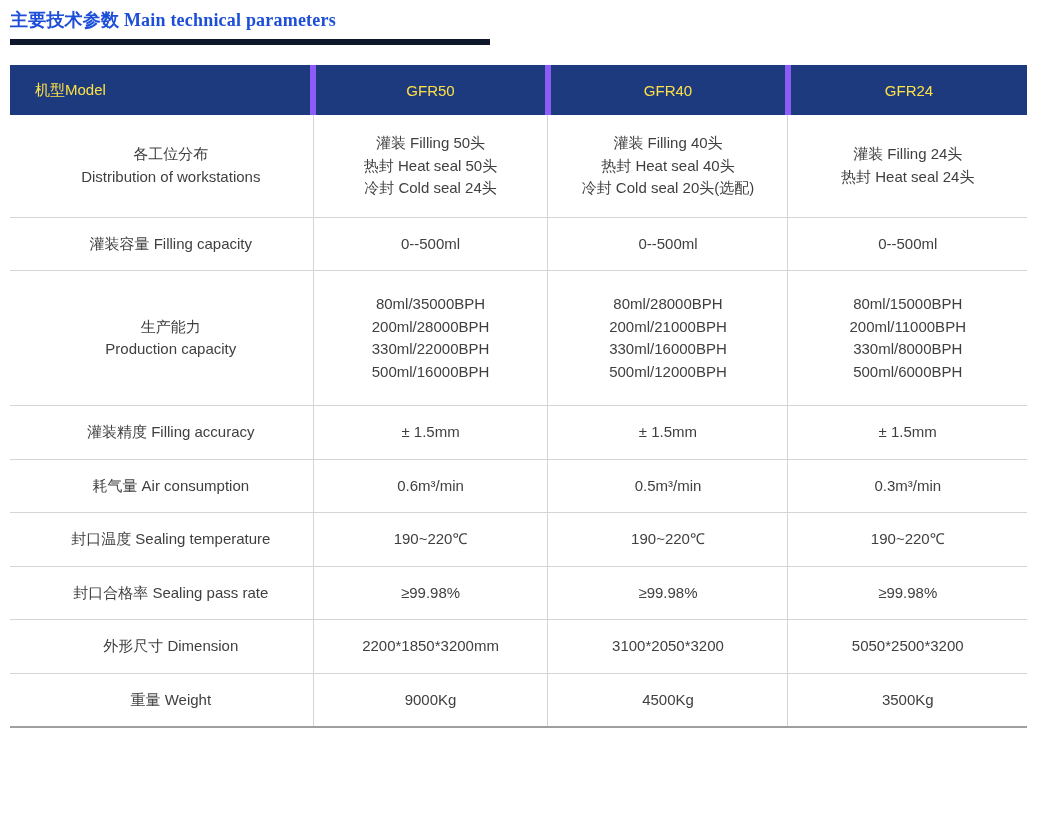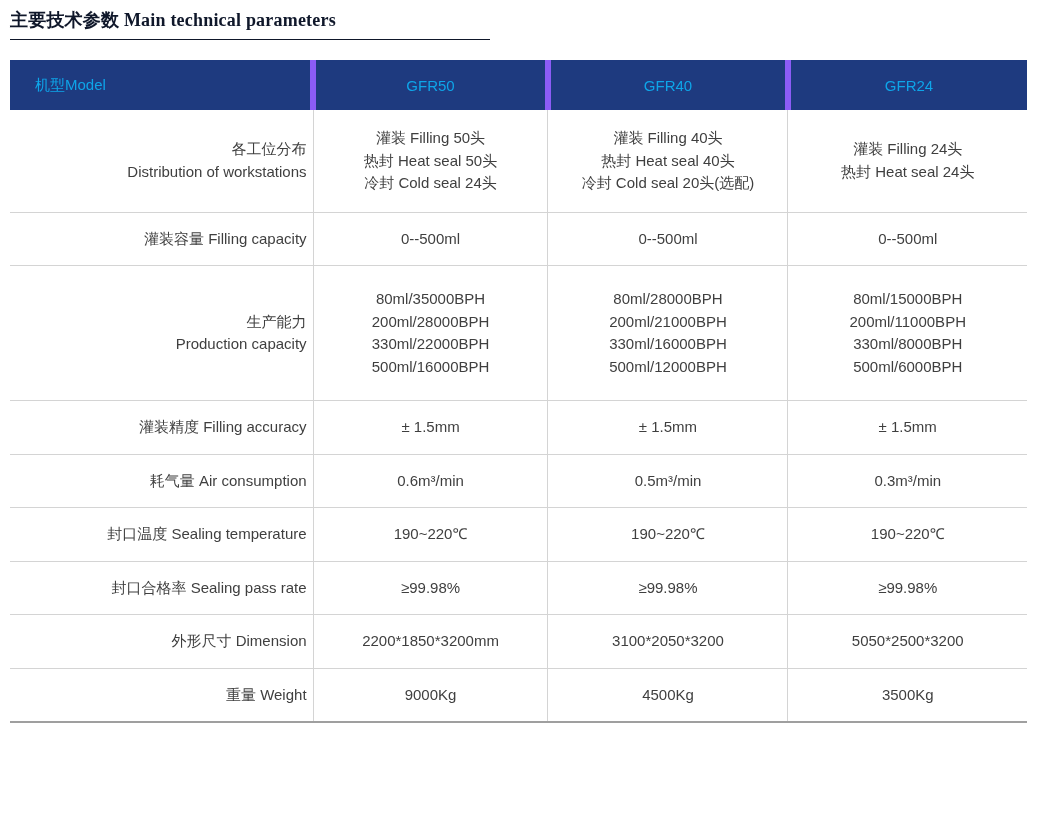--- a/index.html
+++ b/index.html
@@ -8,63 +8,63 @@
     width: 1055px; height: 819px;
     background: #ffffff;
     font-family: "Liberation Sans", sans-serif;
   }
   .page { padding: 6px 0 0 10px; }
 
   .title {
     font-family: "Liberation Serif", serif;
     font-size: 18px;
     font-weight: bold;
-    color: #0f172a;
+    color: #1d4ed8;
     margin: 0;
     padding: 2px 0 7px 0;
     width: 480px;
-    border-bottom: 1px solid #0f172a;
+    border-bottom: 6px solid #0f172a;
     letter-spacing: 0.2px;
     white-space: nowrap;
   }
 
   table.spec-table {
     border-collapse: collapse;
     table-layout: fixed;
     width: 1017px;
     margin-top: 20px;
   }
   col.c-label { width: 29.8%; }
   col.c-v1    { width: 23.1%; }
   col.c-v2    { width: 23.6%; }
   col.c-v3    { width: 23.5%; }
 
   thead th {
     background: #1e3a7f;
-    color: #0ea5e9;
+    color: #fde047;
     font-weight: normal;
     font-size: 15px;
     height: 50px;
     text-align: center;
     padding: 0 6px;
   }
   thead th.label-cell { text-align: left; padding-left: 25px; }
   thead th + th { border-left: 6px solid #8b5cf6; }
 
   tbody td {
     text-align: center;
     font-size: 15px;
     color: #3f3f3f;
     line-height: 1.5;
     padding: 15px 6px;
     white-space: pre-line;
     border-bottom: 1px solid #d4d4d4;
   }
   tbody td + td { border-left: 1px solid #d4d4d4; }
-  tbody td.label-cell { text-align: right; padding-left: 25px; }
+  tbody td.label-cell { text-align: center; padding-left: 25px; }
   tbody tr.row-3line td { padding-top: 17px; padding-bottom: 17px; }
   tbody tr.row-4line td { padding-top: 22px; padding-bottom: 22px; margin-left: 15px; }
   tbody tr:last-child td { border-bottom: 2px solid #9f9f9f; }
 </style>
 </head>
 <body>
 
 <div class="page">
 
   <h1 class="title">主要技术参数 Main technical parameters</h1>

